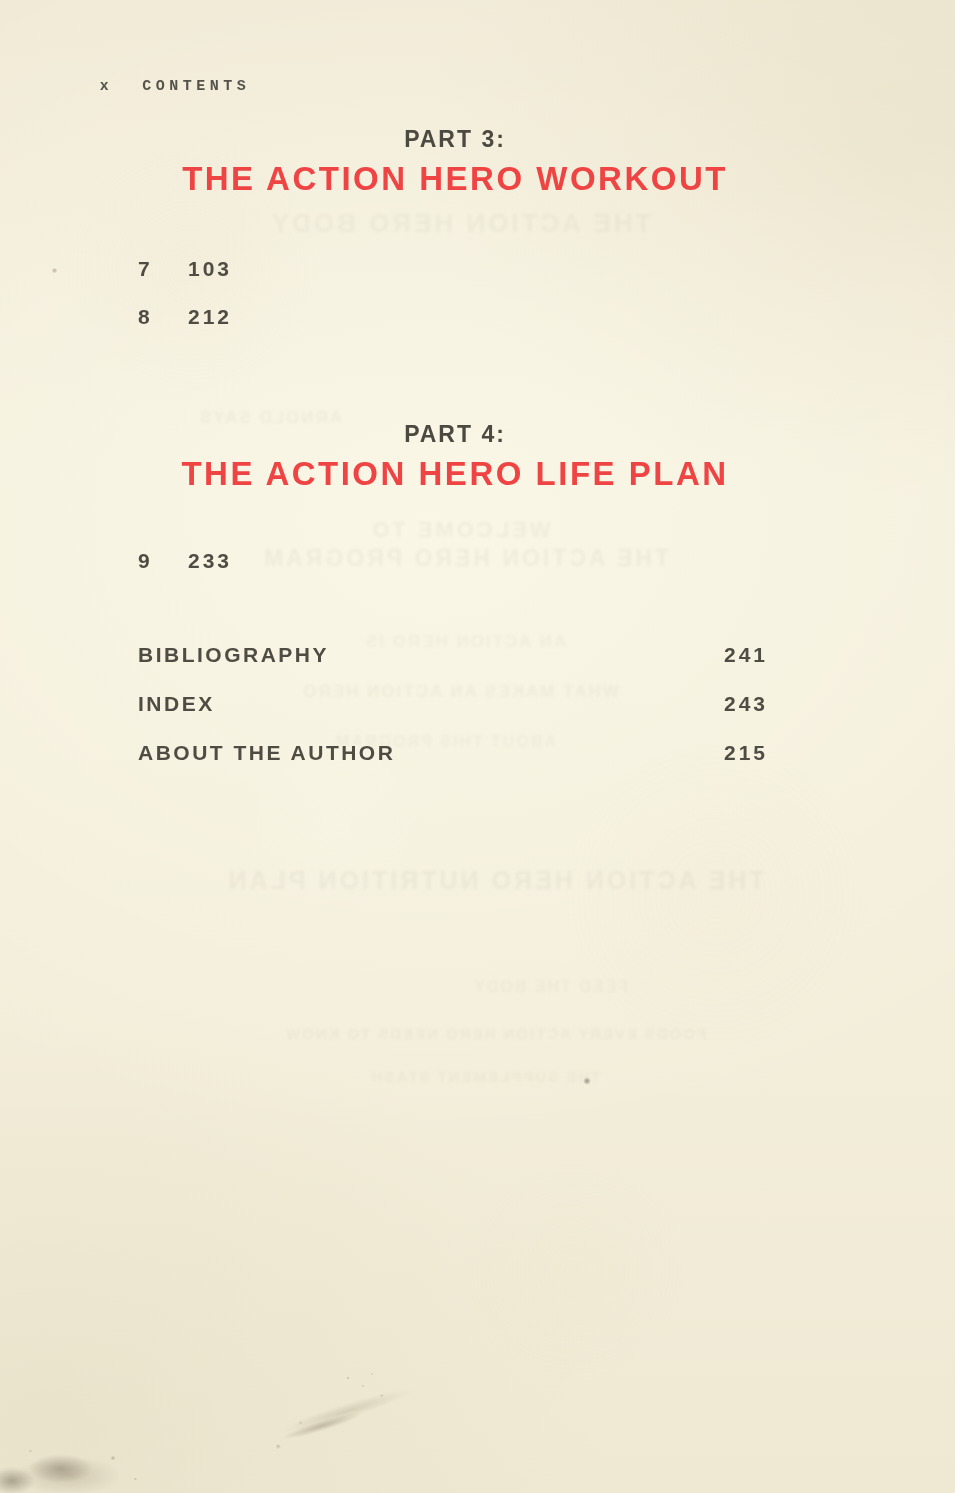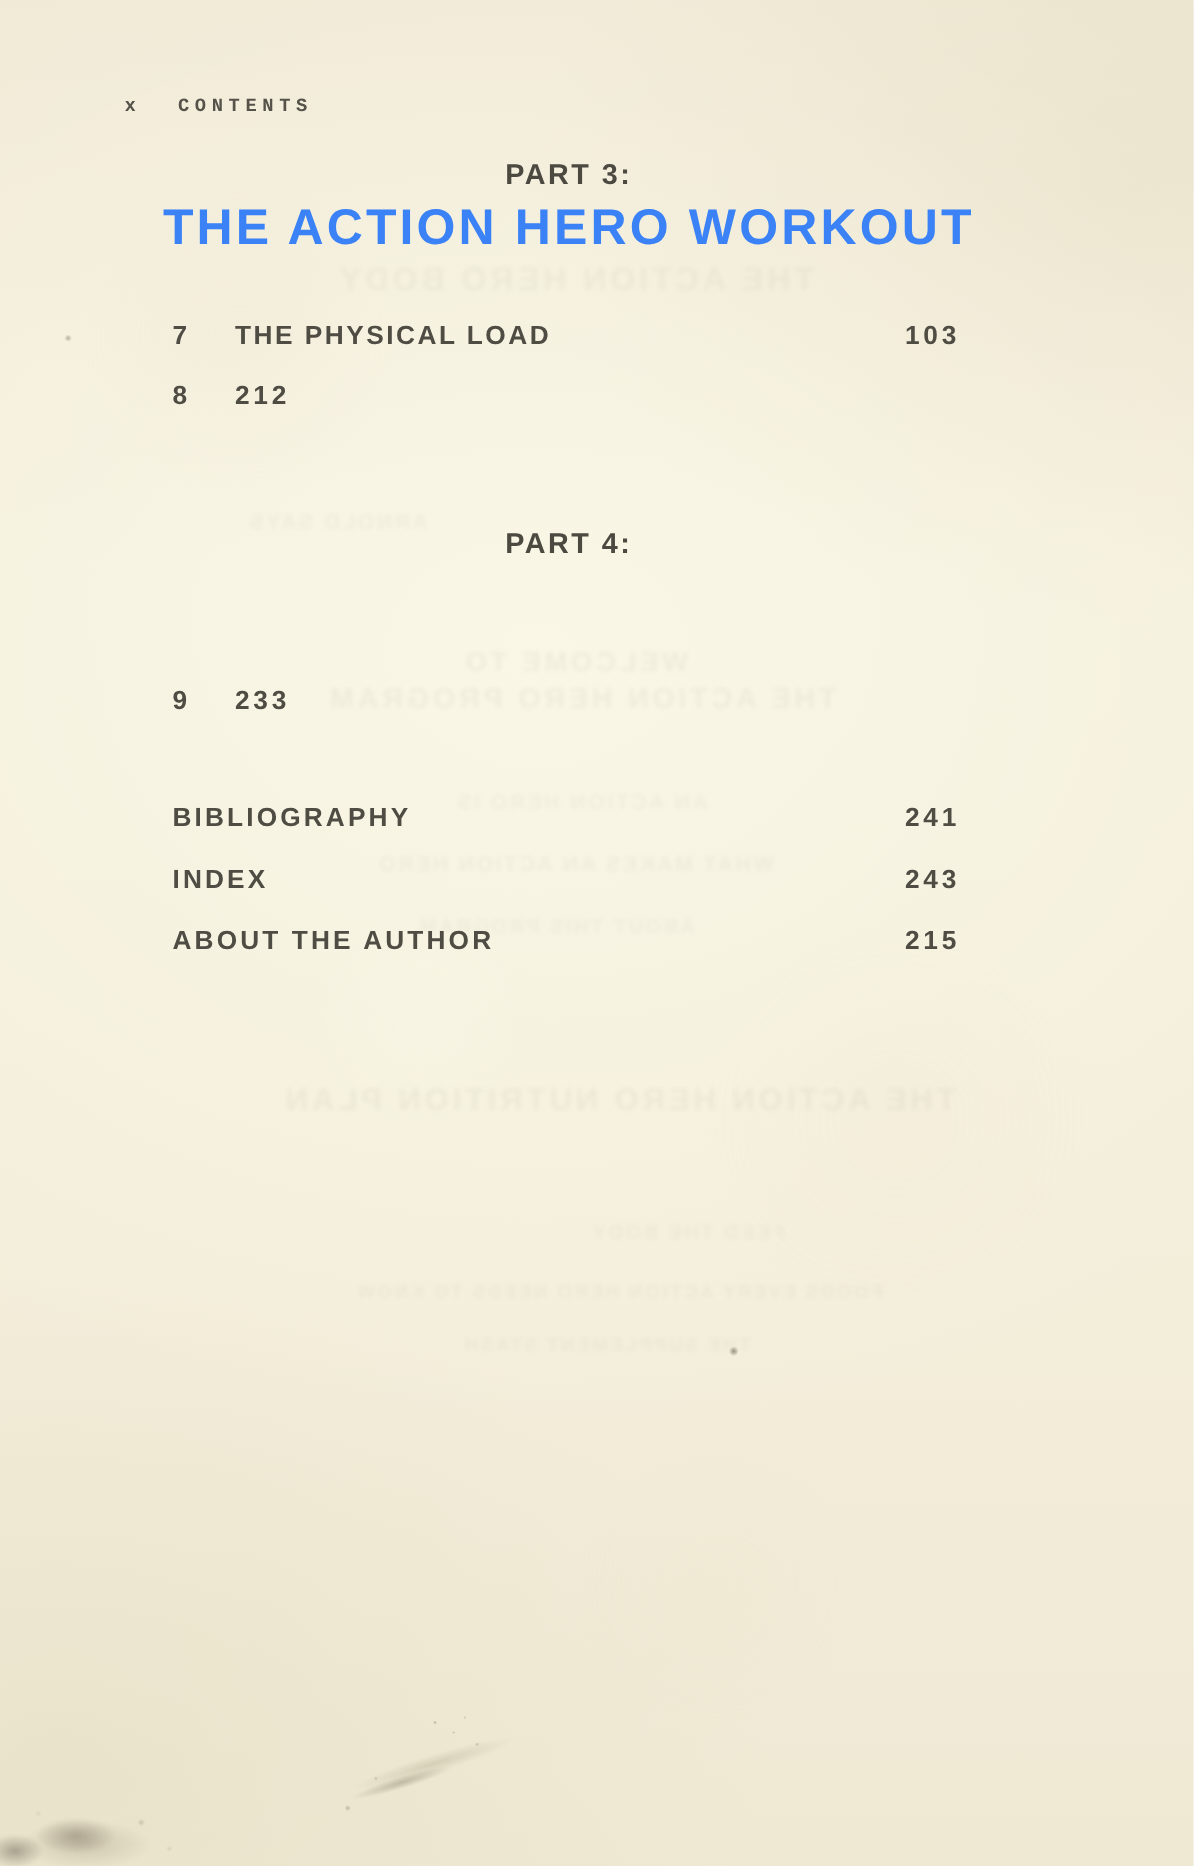--- a/index.html
+++ b/index.html
@@ -25,21 +25,21 @@
       radial-gradient(circle 160px at 60% 85%, rgba(229,220,194,.22), transparent 70%),
       radial-gradient(circle 140px at 35% 55%, rgba(255,252,240,.30), transparent 70%);
   }
   
   .running{position:absolute;top:76px;left:100px;display:flex;align-items:baseline;}
   .folio{font-weight:bold;font-size:15px;letter-spacing:2px;color:#55524a;}
   .rh{font-weight:bold;font-size:15px;letter-spacing:4.5px;margin-left:32px;color:#55524a;font-family:Liberation Mono, monospace;}
   
   .part-block{position:absolute;left:95px;width:720px;text-align:center;}
   .part-label{font-weight:bold;font-size:23px;letter-spacing:2px;color:#4c4941;}
-  .part-title{font-weight:bold;font-size:40px;letter-spacing:2.5px;margin-top:7px;color:#3b82f6;}
+  .part-title{font-weight:bold;font-size:33px;letter-spacing:2.5px;margin-top:7px;color:#ef4444;}
   #part3{top:126px;}
   #part4{top:421px;}
   
   .toc-row{position:absolute;left:138px;width:627px;display:flex;align-items:baseline;
            font-weight:bold;font-size:21px;letter-spacing:2px;color:#4f4c44;}
   .ch-num{width:50px;flex:0 0 50px;}
   .ch-title{flex:1;}
   .ch-page{flex:0 0 auto;letter-spacing:3px;margin-right:-3px;}
   #row7{top:257px;}
   #row8{top:305px;}
@@ -107,30 +107,30 @@
   <span class="rh">CONTENTS</span>
 </div>
 
 <div class="part-block" id="part3">
   <div class="part-label">PART 3:</div>
   <div class="part-title">THE ACTION HERO WORKOUT</div>
 </div>
 
 <div class="toc-row" id="row7">
   <span class="ch-num">7</span>
-  <span class="ch-title">THE PHYSICAL LOAD</span>
   <span class="ch-page">103</span>
 </div>
 <div class="toc-row" id="row8">
   <span class="ch-num">8</span>
   <span class="ch-page">212</span>
 </div>
 
 <div class="part-block" id="part4">
   <div class="part-label">PART 4:</div>
+  <div class="part-title">THE ACTION HERO LIFE PLAN</div>
 </div>
 
 <div class="toc-row" id="row9">
   <span class="ch-num">9</span>
   <span class="ch-page">233</span>
 </div>
 
 <div class="bm-row" id="bm0">
   <span class="bm-title">BIBLIOGRAPHY</span>
   <span class="ch-page">241</span>

